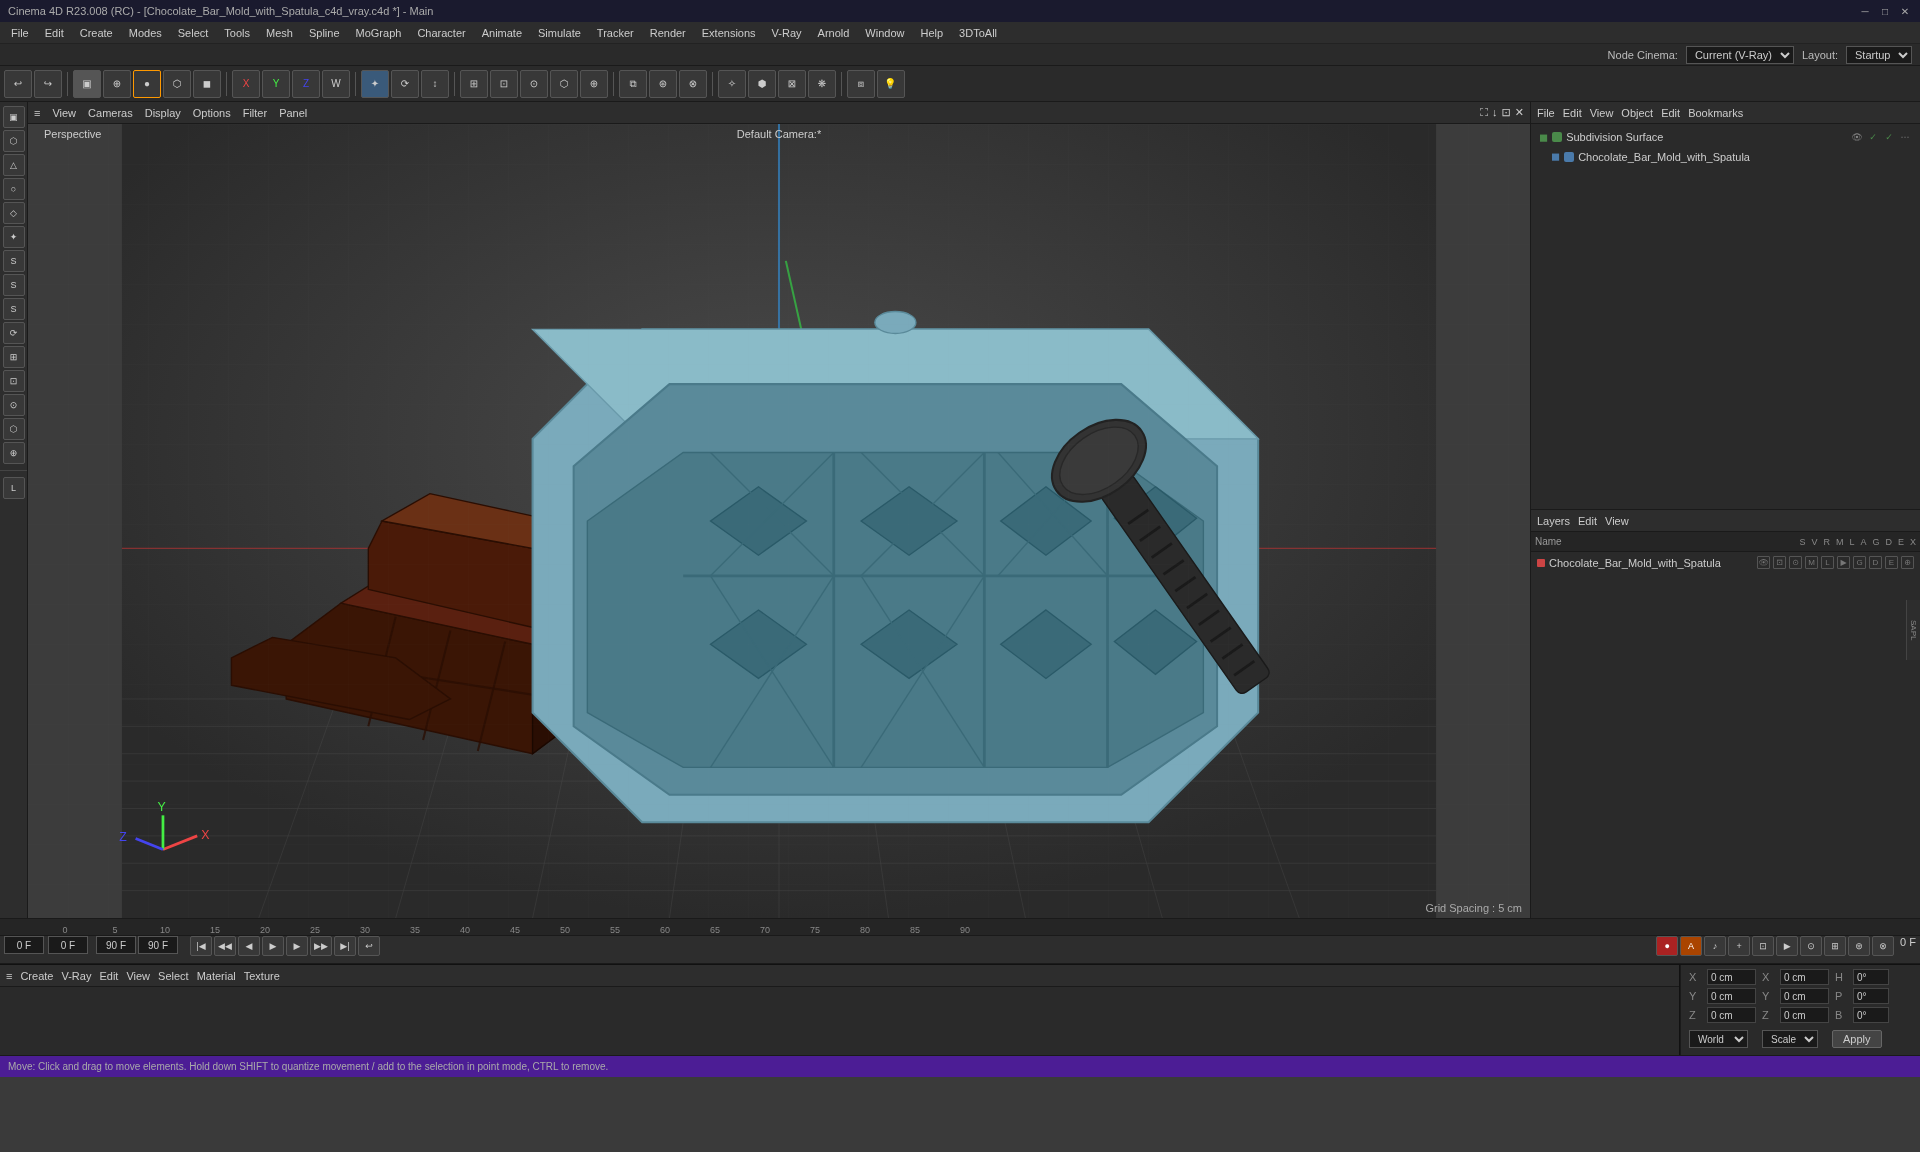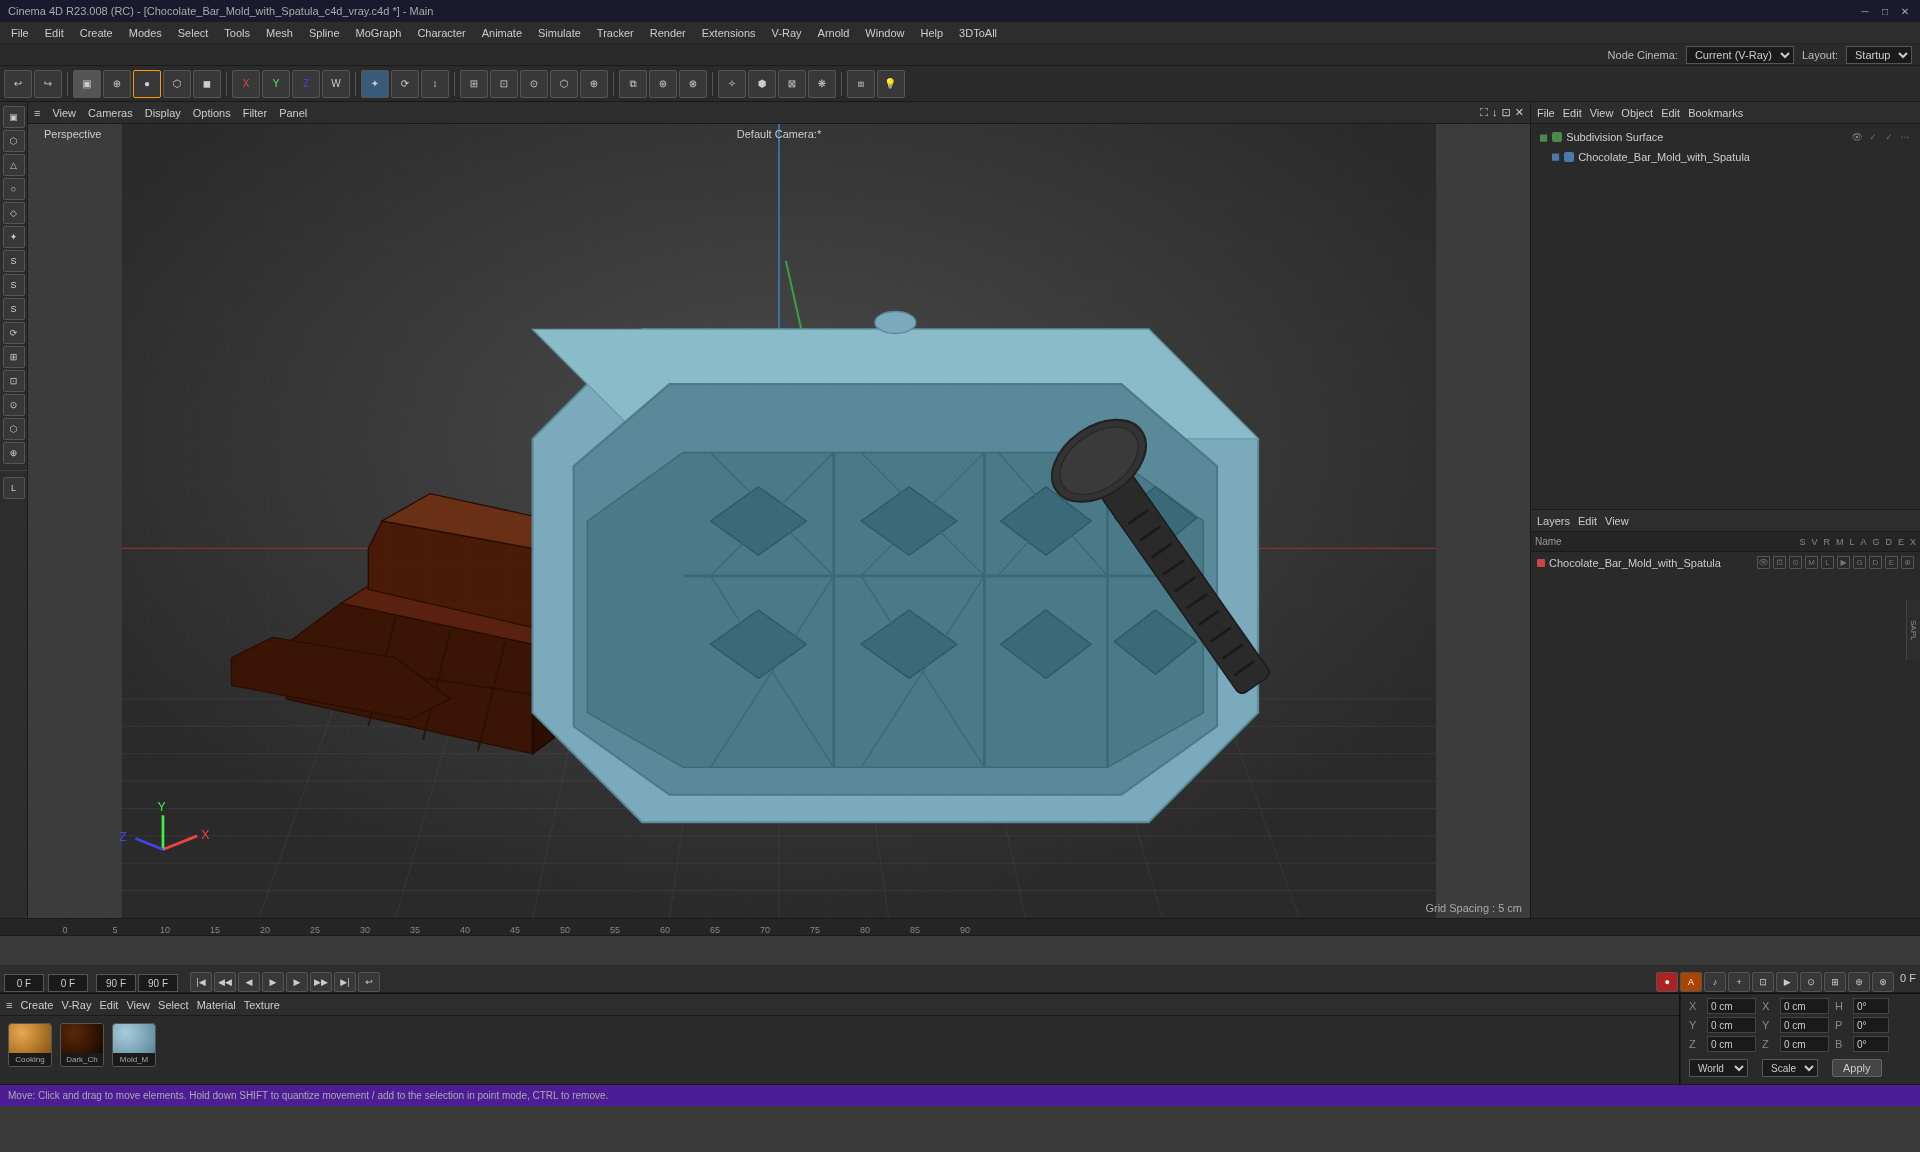--- a/index.html
+++ b/index.html
@@ -794,21 +794,21 @@
   <div class="ruler-mark">55</div>
   <div class="ruler-mark">60</div>
   <div class="ruler-mark">65</div>
   <div class="ruler-mark">70</div>
   <div class="ruler-mark">75</div>
   <div class="ruler-mark">80</div>
   <div class="ruler-mark">85</div>
   <div class="ruler-mark">90</div>
 </div>
 
-<div id="timeline-controls" style="height:28px; background:#2d2d2d; display:flex; align-items:flex-end; padding:0 4px; gap:4px; border-bottom:1px solid #1a1a1a; width:100%;margin-top:29px;">
+<div id="timeline-controls" style="height:28px; background:#2d2d2d; display:flex; align-items:flex-start; padding:0 4px; gap:4px; border-bottom:1px solid #1a1a1a; width:100%;">
   <input class="tc-input" value="0 F" style="width: 40px;">
   <input class="tc-input" value="0 F" style="width: 40px;">
   <div style="display:flex; align-items:center; margin-left:4px; gap:2px;">
 
     <input class="tc-input" value="90 F" style="width: 40px;">
     <input class="tc-input" value="90 F" style="width: 40px;">
   </div>
   <div style="margin-left:8px; display:flex; gap:2px;">
     <div class="tc-btn">|◀</div>
     <div class="tc-btn">◀◀</div>
@@ -839,37 +839,20 @@
   <div id="mat-coords" style="flex:1; display:flex; flex-direction:column;">
     <div id="mat-toolbar">
       <span>≡</span>
       <span>Create</span>
       <span>V-Ray</span>
       <span>Edit</span>
       <span>View</span>
       <span>Select</span>
       <span>Material</span>
       <span>Texture</span>
-    </div>
-    <div id="mat-content">
-
-      <div class="mat-thumb">
-        <div class="mat-preview" style="background: radial-gradient(circle at 30% 30%, #e8a850, #8a5510);"></div>
-        <div class="mat-label">Cooking</div>
-      </div>
-
-      <div class="mat-thumb">
-        <div class="mat-preview" style="background: radial-gradient(circle at 30% 30%, #5a2808, #1a0800);"></div>
-        <div class="mat-label">Dark_Ch</div>
-      </div>
-
-      <div class="mat-thumb">
-        <div class="mat-preview" style="background: radial-gradient(circle at 30% 30%, #aaccdd, #5a8898);"></div>
-        <div class="mat-label">Mold_M</div>
-      </div>
     </div>
   </div>
 
   <div id="coords-right" style="width:240px; background:#2a2a2a; padding:4px 8px; border-left:1px solid #1a1a1a;">
     <div style="display:flex; gap:16px;">
 
       <div>
         <div class="coord-row">
           <span class="coord-label">X</span>
           <input class="coord-input" value="0 cm" style="">

